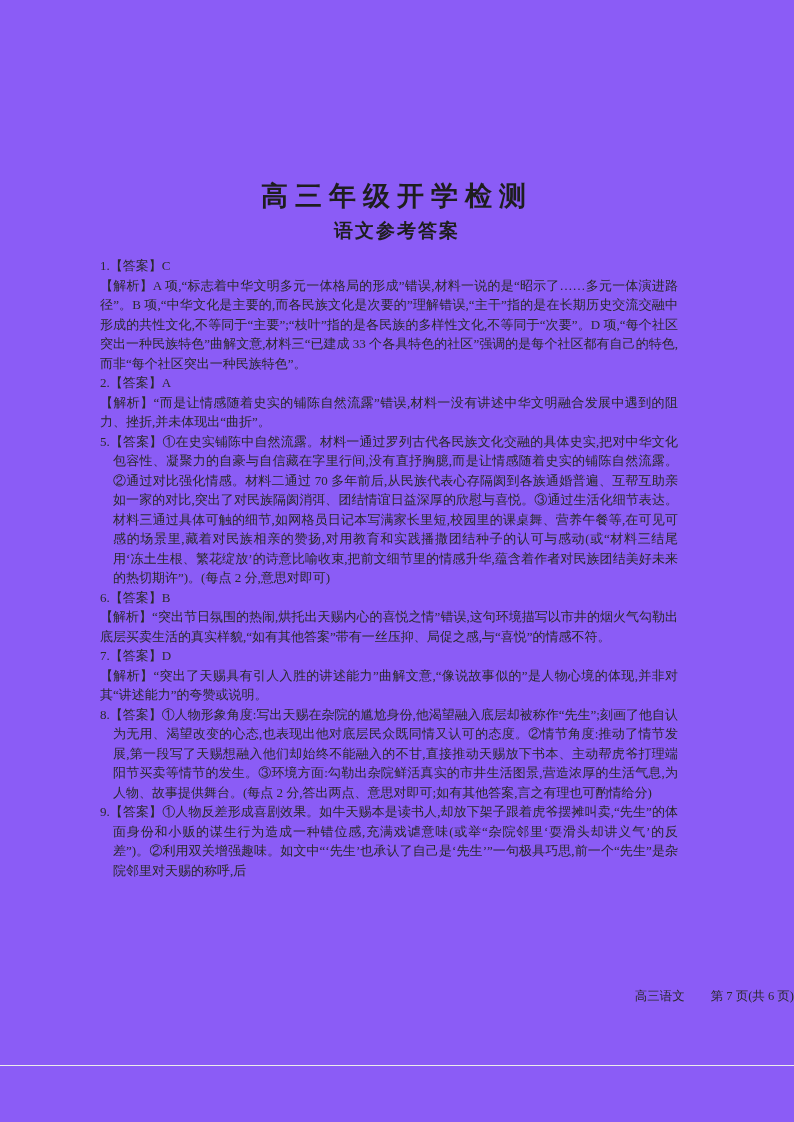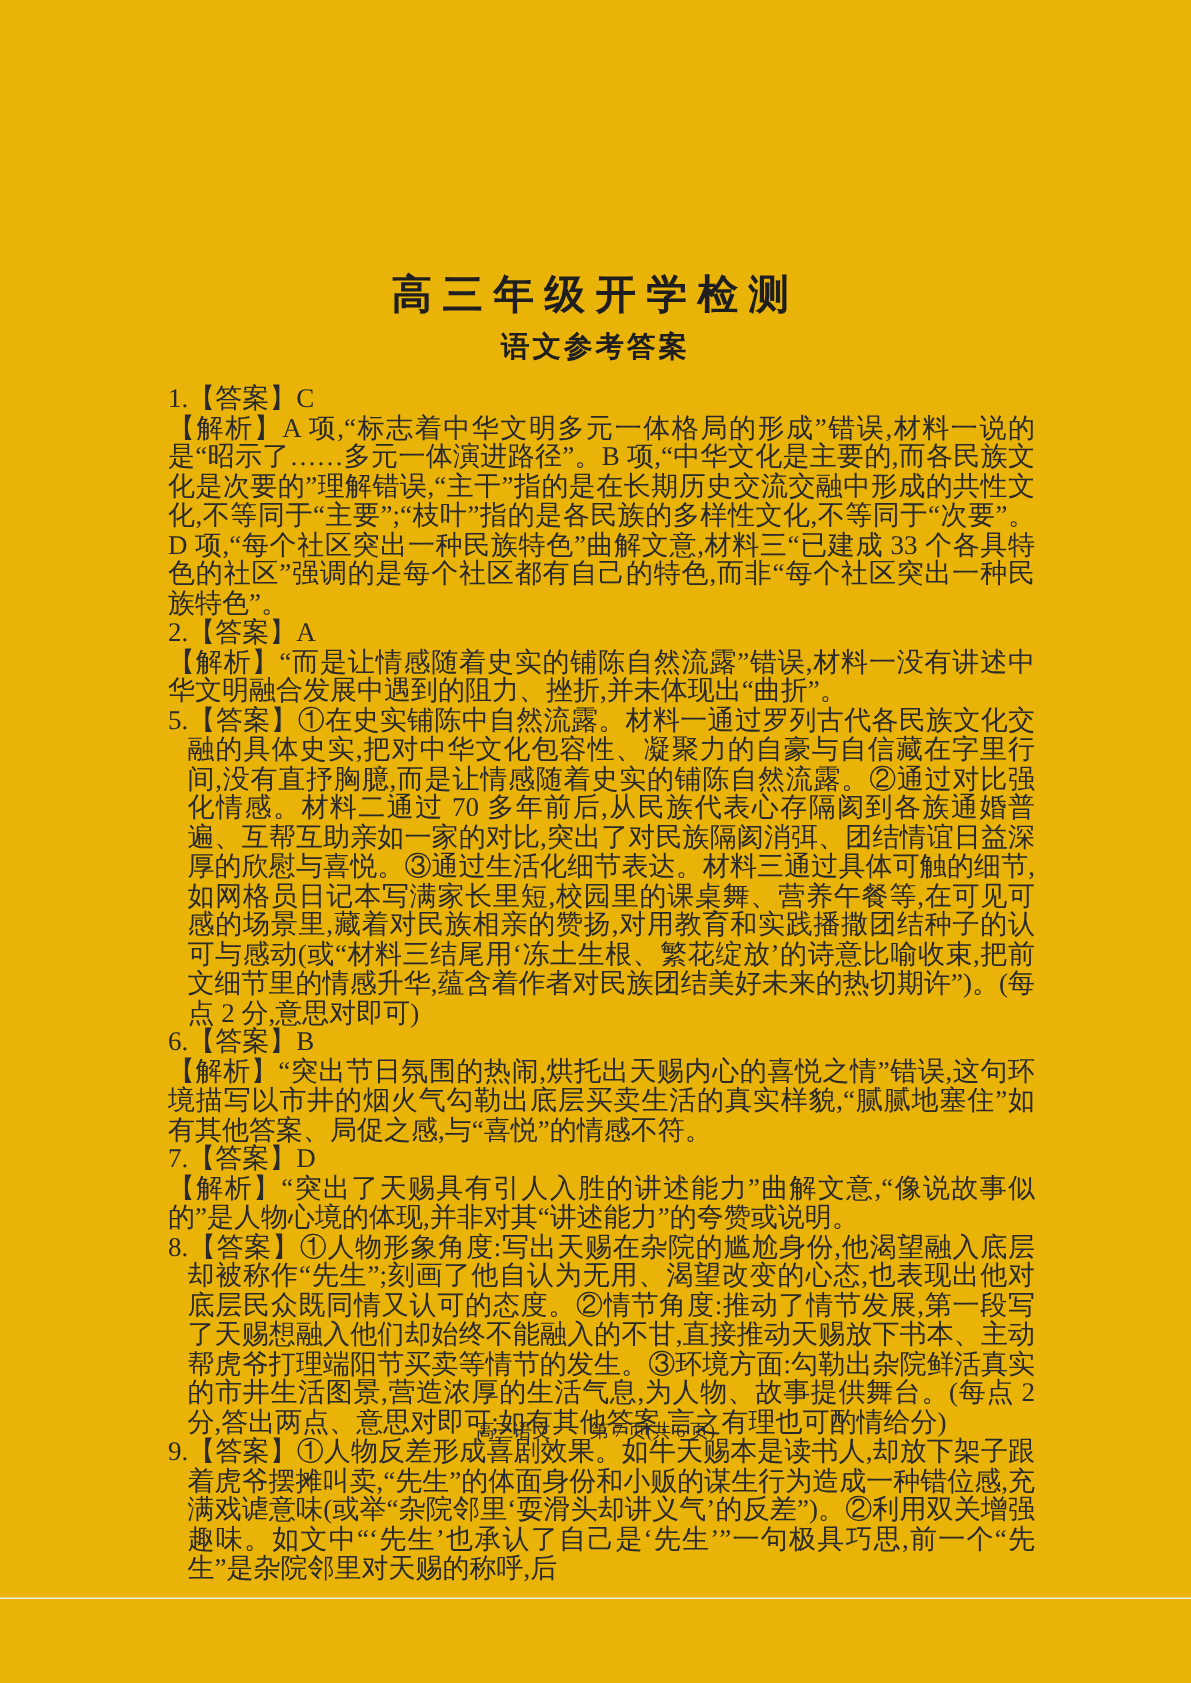--- a/index.html
+++ b/index.html
@@ -5,21 +5,21 @@
   html, body {
     margin: 0;
     padding: 0;
     background: #ffffff;
   }
   .page {
     position: relative;
     width: 794px;
     height: 1122px;
     margin: 0 auto;
-    background: #eab308;
+    background: #8b5cf6;
     overflow: hidden;
     color: #262626;
     font-family: "Liberation Serif", "DejaVu Serif", serif;
   }
   .title {
     position: absolute;
     top: 178px;
     left: 0;
     width: 100%;
     margin: 0;
@@ -39,47 +39,47 @@
     text-align: center;
     font-size: 19px;
     font-weight: 700;
     letter-spacing: 2px;
     color: #1e1e1e;
     font-family: Liberation Mono, monospace;
   }
   .content {
     position: absolute;
     top: 256px;
-    left: 112px;
+    left: 100px;
     width: 578px;
-    font-size: 18px;
+    font-size: 13px;
     line-height: 19.5px;
     color: #2a2a2a;
   }
   .content p {
     margin: 0;
     text-align: justify;
   }
   
   .hang {
     padding-left: 13px;
     text-indent: -13px;
   }
   
   .analysis {
     margin-left: 13px;
     font-family: Liberation Serif, serif;
   }
   .footer {
     position: absolute;
-    top: 946px;
+    top: 988px;
     left: 0;
     width: 100%;
     display: flex;
-    justify-content: center;
+    justify-content: flex-end;
     gap: 26px;
     font-size: 12.5px;
     color: #2a2a2a;
   }
   .scan-edge {
     position: absolute;
     top: 1065px;
     left: 0;
     width: 100%;
     height: 1px;
@@ -107,21 +107,21 @@
     </div>
 
 
 
     <div class="item">
       <p class="hang"><span>5.</span><span>【答案】</span><span>①在史实铺陈中自然流露。材料一通过罗列古代各民族文化交融的具体史实,把对中华文化包容性、凝聚力的自豪与自信藏在字里行间,没有直抒胸臆,而是让情感随着史实的铺陈自然流露。②通过对比强化情感。材料二通过 70 多年前后,从民族代表心存隔阂到各族通婚普遍、互帮互助亲如一家的对比,突出了对民族隔阂消弭、团结情谊日益深厚的欣慰与喜悦。③通过生活化细节表达。材料三通过具体可触的细节,如网格员日记本写满家长里短,校园里的课桌舞、营养午餐等,在可见可感的场景里,藏着对民族相亲的赞扬,对用教育和实践播撒团结种子的认可与感动(或“材料三结尾用‘冻土生根、繁花绽放’的诗意比喻收束,把前文细节里的情感升华,蕴含着作者对民族团结美好未来的热切期许”)。(每点 2 分,意思对即可)</span></p>
     </div>
 
     <div class="item">
       <p class="hang"><span>6.</span><span>【答案】</span><span>B</span></p>
-      <p class="analysis"><span>【解析】</span><span>“突出节日氛围的热闹,烘托出天赐内心的喜悦之情”错误,这句环境描写以市井的烟火气勾勒出底层买卖生活的真实样貌,“腻腻地塞住”如有其他答案、局促之感,与“喜悦”的情感不符。</span></p>
+      <p class="analysis"><span>【解析】</span><span>“突出节日氛围的热闹,烘托出天赐内心的喜悦之情”错误,这句环境描写以市井的烟火气勾勒出底层买卖生活的真实样貌,“如有其他答案”带有一丝压抑、局促之感,与“喜悦”的情感不符。</span></p>
     </div>
 
     <div class="item">
       <p class="hang"><span>7.</span><span>【答案】</span><span>D</span></p>
       <p class="analysis"><span>【解析】</span><span>“突出了天赐具有引人入胜的讲述能力”曲解文意,“像说故事似的”是人物心境的体现,并非对其“讲述能力”的夸赞或说明。</span></p>
     </div>
 
     <div class="item">
       <p class="hang"><span>8.</span><span>【答案】</span><span>①人物形象角度:写出天赐在杂院的尴尬身份,他渴望融入底层却被称作“先生”;刻画了他自认为无用、渴望改变的心态,也表现出他对底层民众既同情又认可的态度。②情节角度:推动了情节发展,第一段写了天赐想融入他们却始终不能融入的不甘,直接推动天赐放下书本、主动帮虎爷打理端阳节买卖等情节的发生。③环境方面:勾勒出杂院鲜活真实的市井生活图景,营造浓厚的生活气息,为人物、故事提供舞台。(每点 2 分,答出两点、意思对即可;如有其他答案,言之有理也可酌情给分)</span></p>
     </div>

